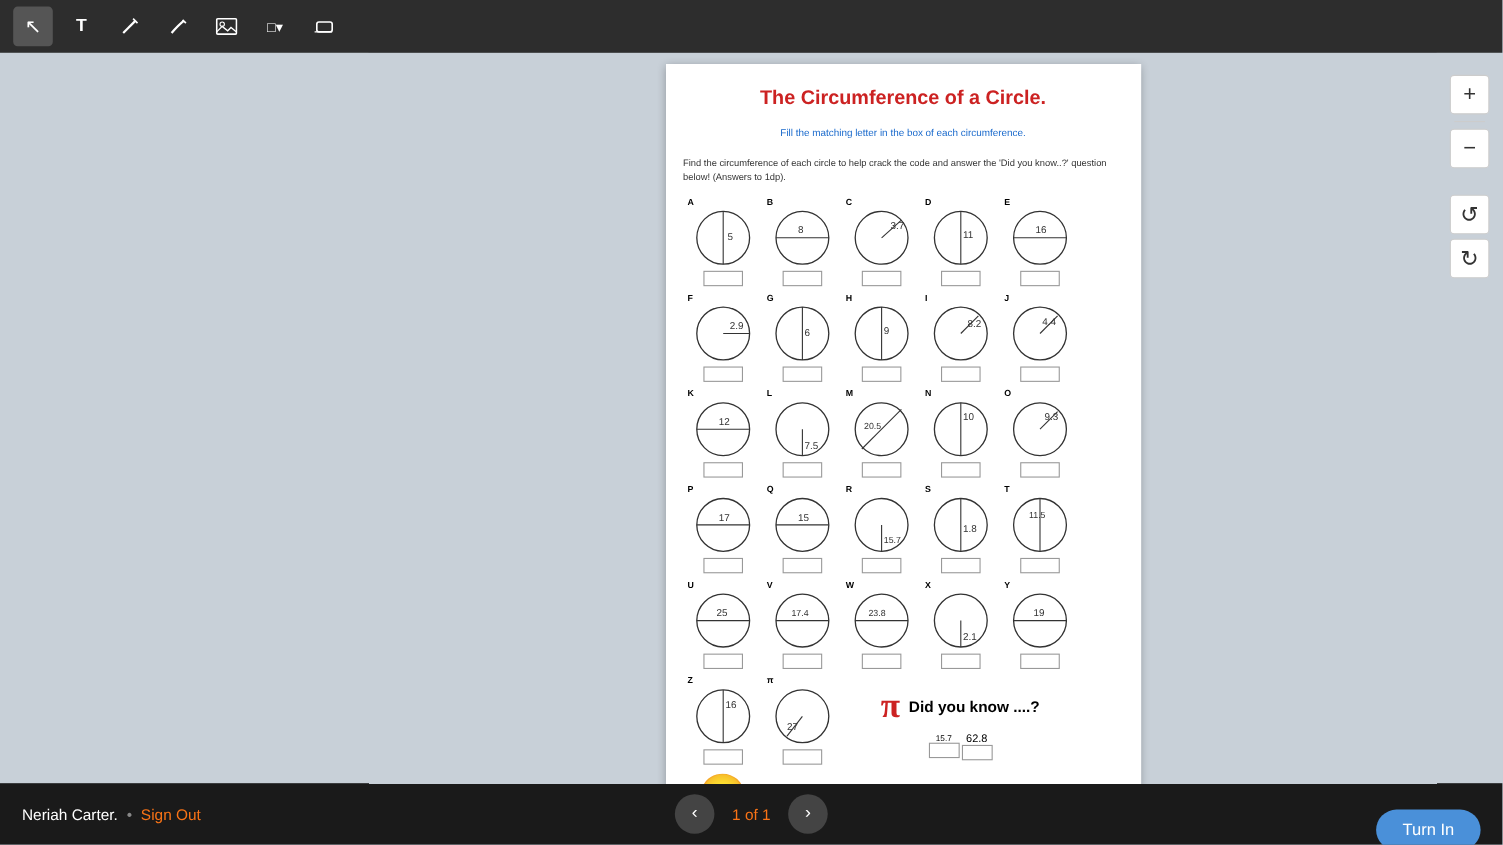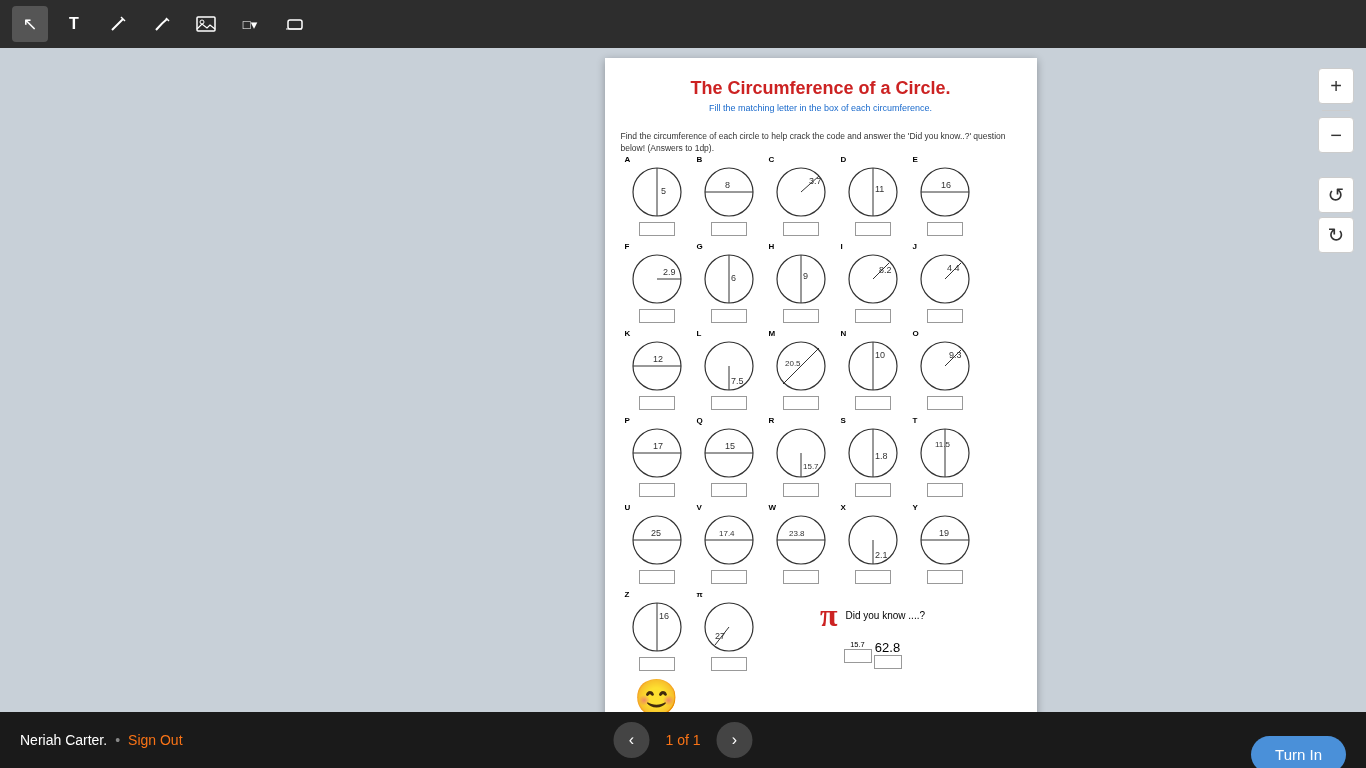--- a/index.html
+++ b/index.html
@@ -86,32 +86,32 @@
       font-size: 9px;
       position: relative;
     }
 
     .ws-title {
       text-align: center;
       font-size: 18px;
       font-weight: bold;
       color: #cc2222;
       font-family: 'Comic Sans MS', cursive, sans-serif;
-      margin-bottom: 4px;
+      margin-bottom: 16px;
     }
     .ws-subtitle {
       text-align: center;
       font-size: 9px;
       color: #1a6acc;
       margin-bottom: 18px;
     }
     .ws-instructions {
       font-size: 8.5px;
       color: #333;
-      margin-bottom: 0;
+      margin-bottom: 12px;
       line-height: 1.4;
     }
 
     
     .circle-grid {
       display: flex;
       flex-wrap: wrap;
       gap: 0;
       margin-bottom: 6px;
     }
@@ -493,30 +493,30 @@
             <circle cx="28" cy="28" r="24" stroke="#333" stroke-width="1.2" fill="none"></circle>
             <line x1="28" y1="28" x2="14" y2="46" stroke="#333" stroke-width="1"></line>
             <text x="14" y="40" font-size="9" fill="#333">27</text>
           </svg>
           <div class="answer-box"></div>
         </div>
 
         <div style="width:216px; display:flex; flex-direction:column; align-items:center; justify-content:center; padding:4px;">
           <div style="display:flex; align-items:center; gap:8px; margin-bottom:6px;">
             <div style="font-size:32px; color:#cc2222; font-weight:bold; font-family:serif;">π</div>
-            <div style="font-size:10px; font-weight:normal;">Did you know ....?</div>
+            <div style="font-size:14px; font-weight:bold;">Did you know ....?</div>
           </div>
           <div style="display:flex; flex-direction:column; align-items:center; gap:2px;">
             <div style="display:flex; gap:2px;">
               <div style="text-align:center; width:28px;">
                 <div style="font-size:7.5px;">15.7</div>
                 <div style="width:28px; height:14px; border:1px solid #999;"></div>
               </div>
               <div style="text-align:center; width:28px;">
-                <div style="font-size:13px;">62.8</div>
+                <div style="font-size:10px;">62.8</div>
                 <div style="width:28px; height:14px; border:1px solid #999;"></div>
               </div>
             </div>
           </div>
         </div>
 
         <div style="width:72px; display:flex; align-items:center; justify-content:center;">
           <div style="font-size:36px;">😊</div>
         </div>
       </div>

